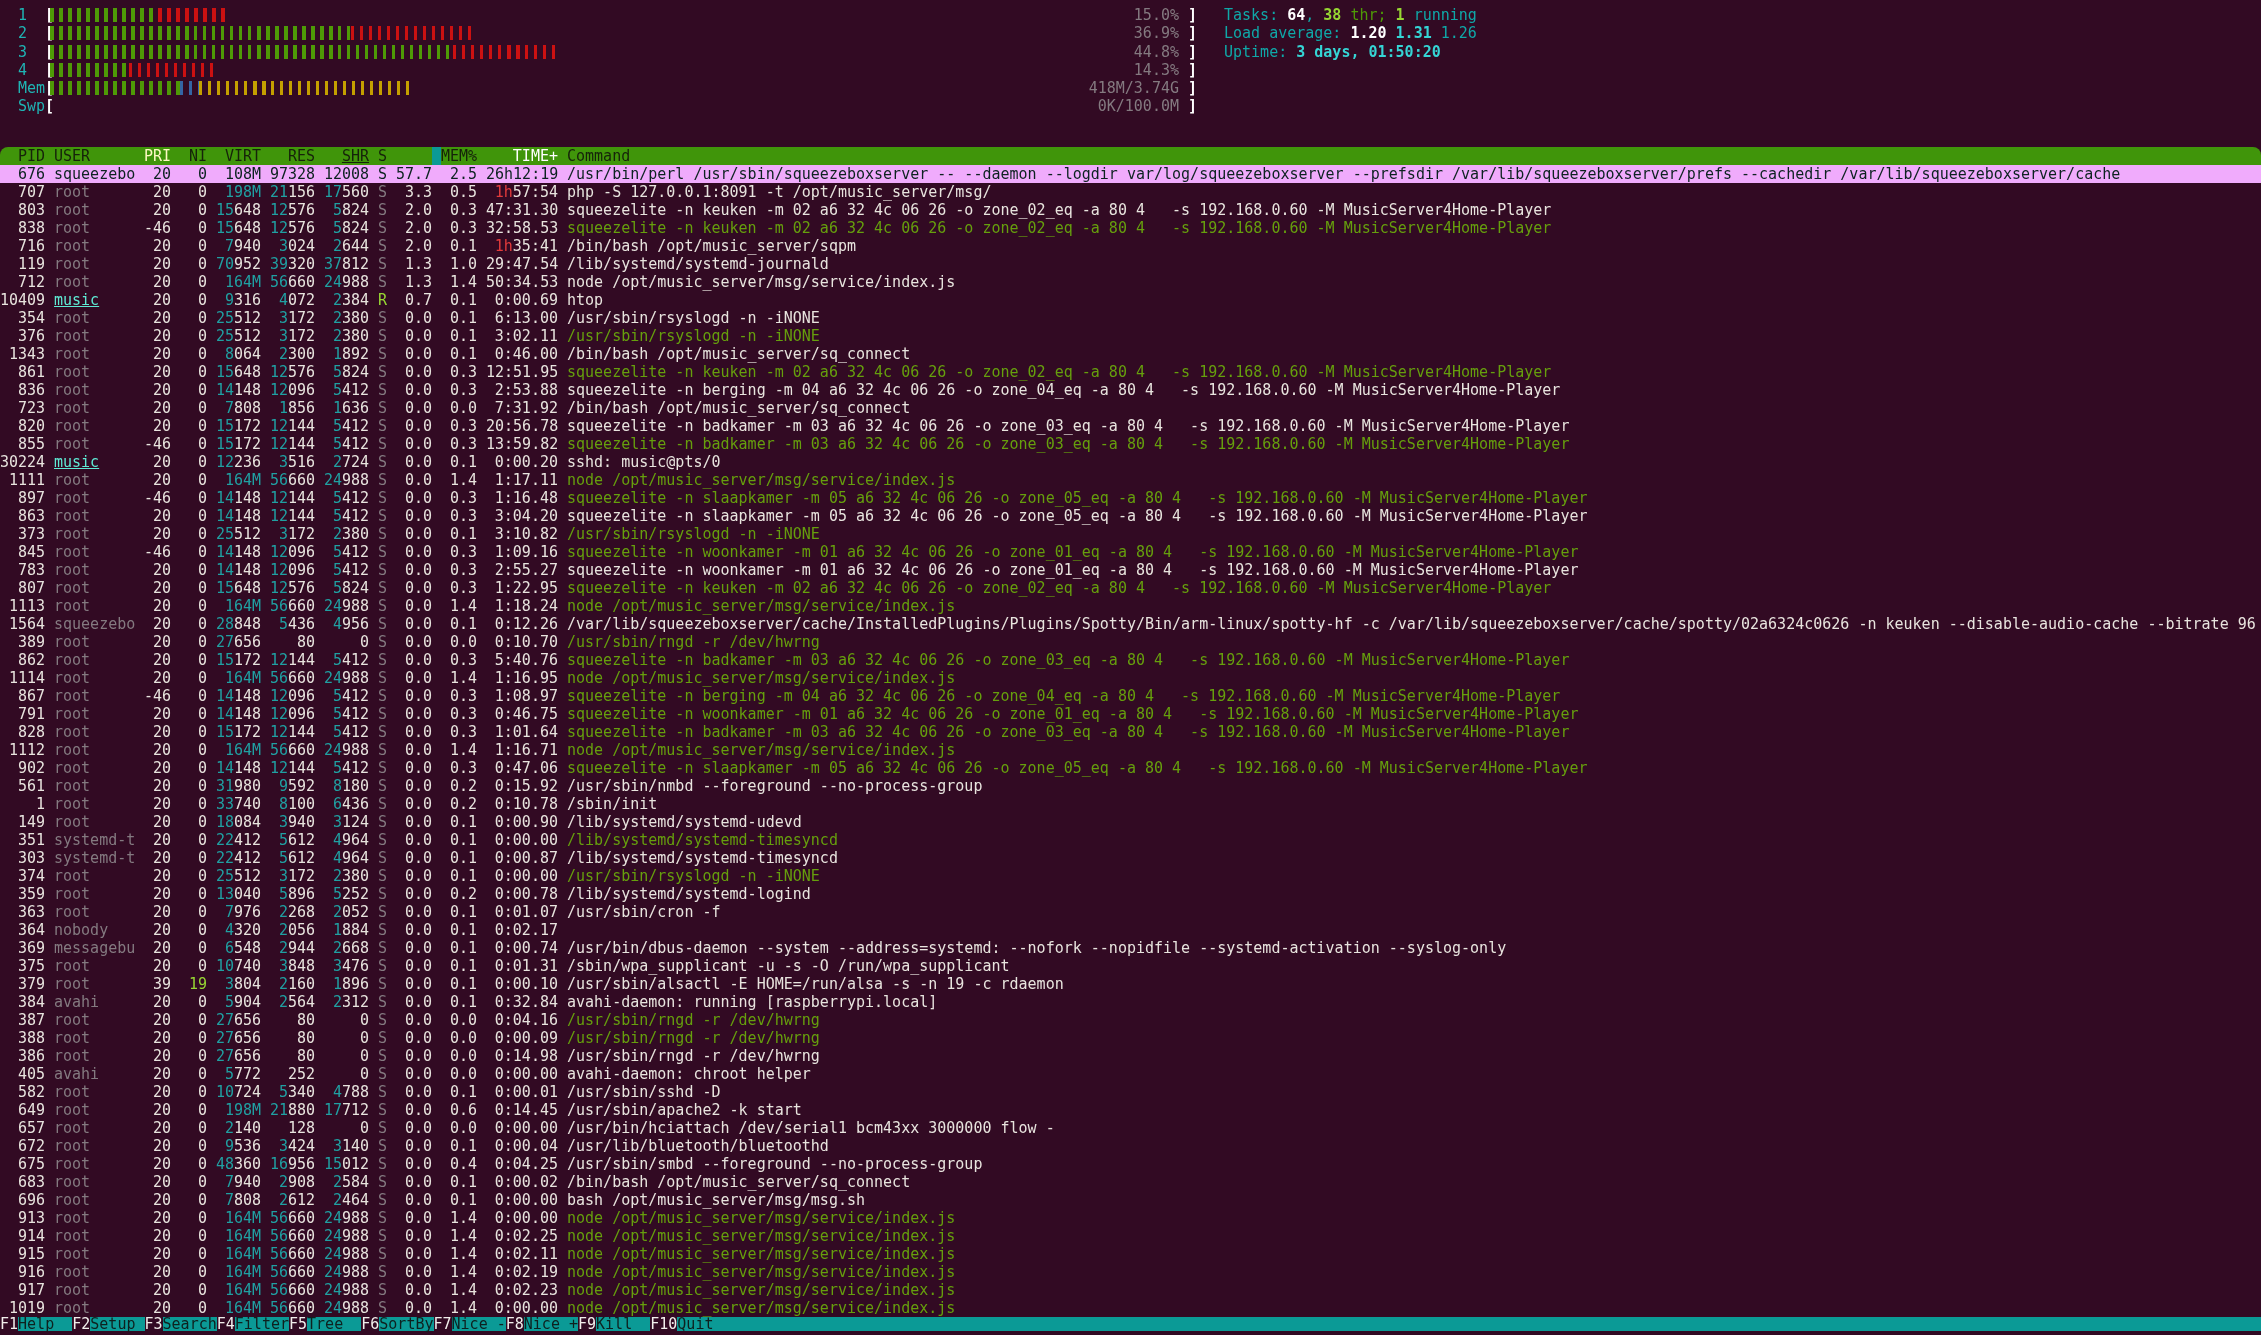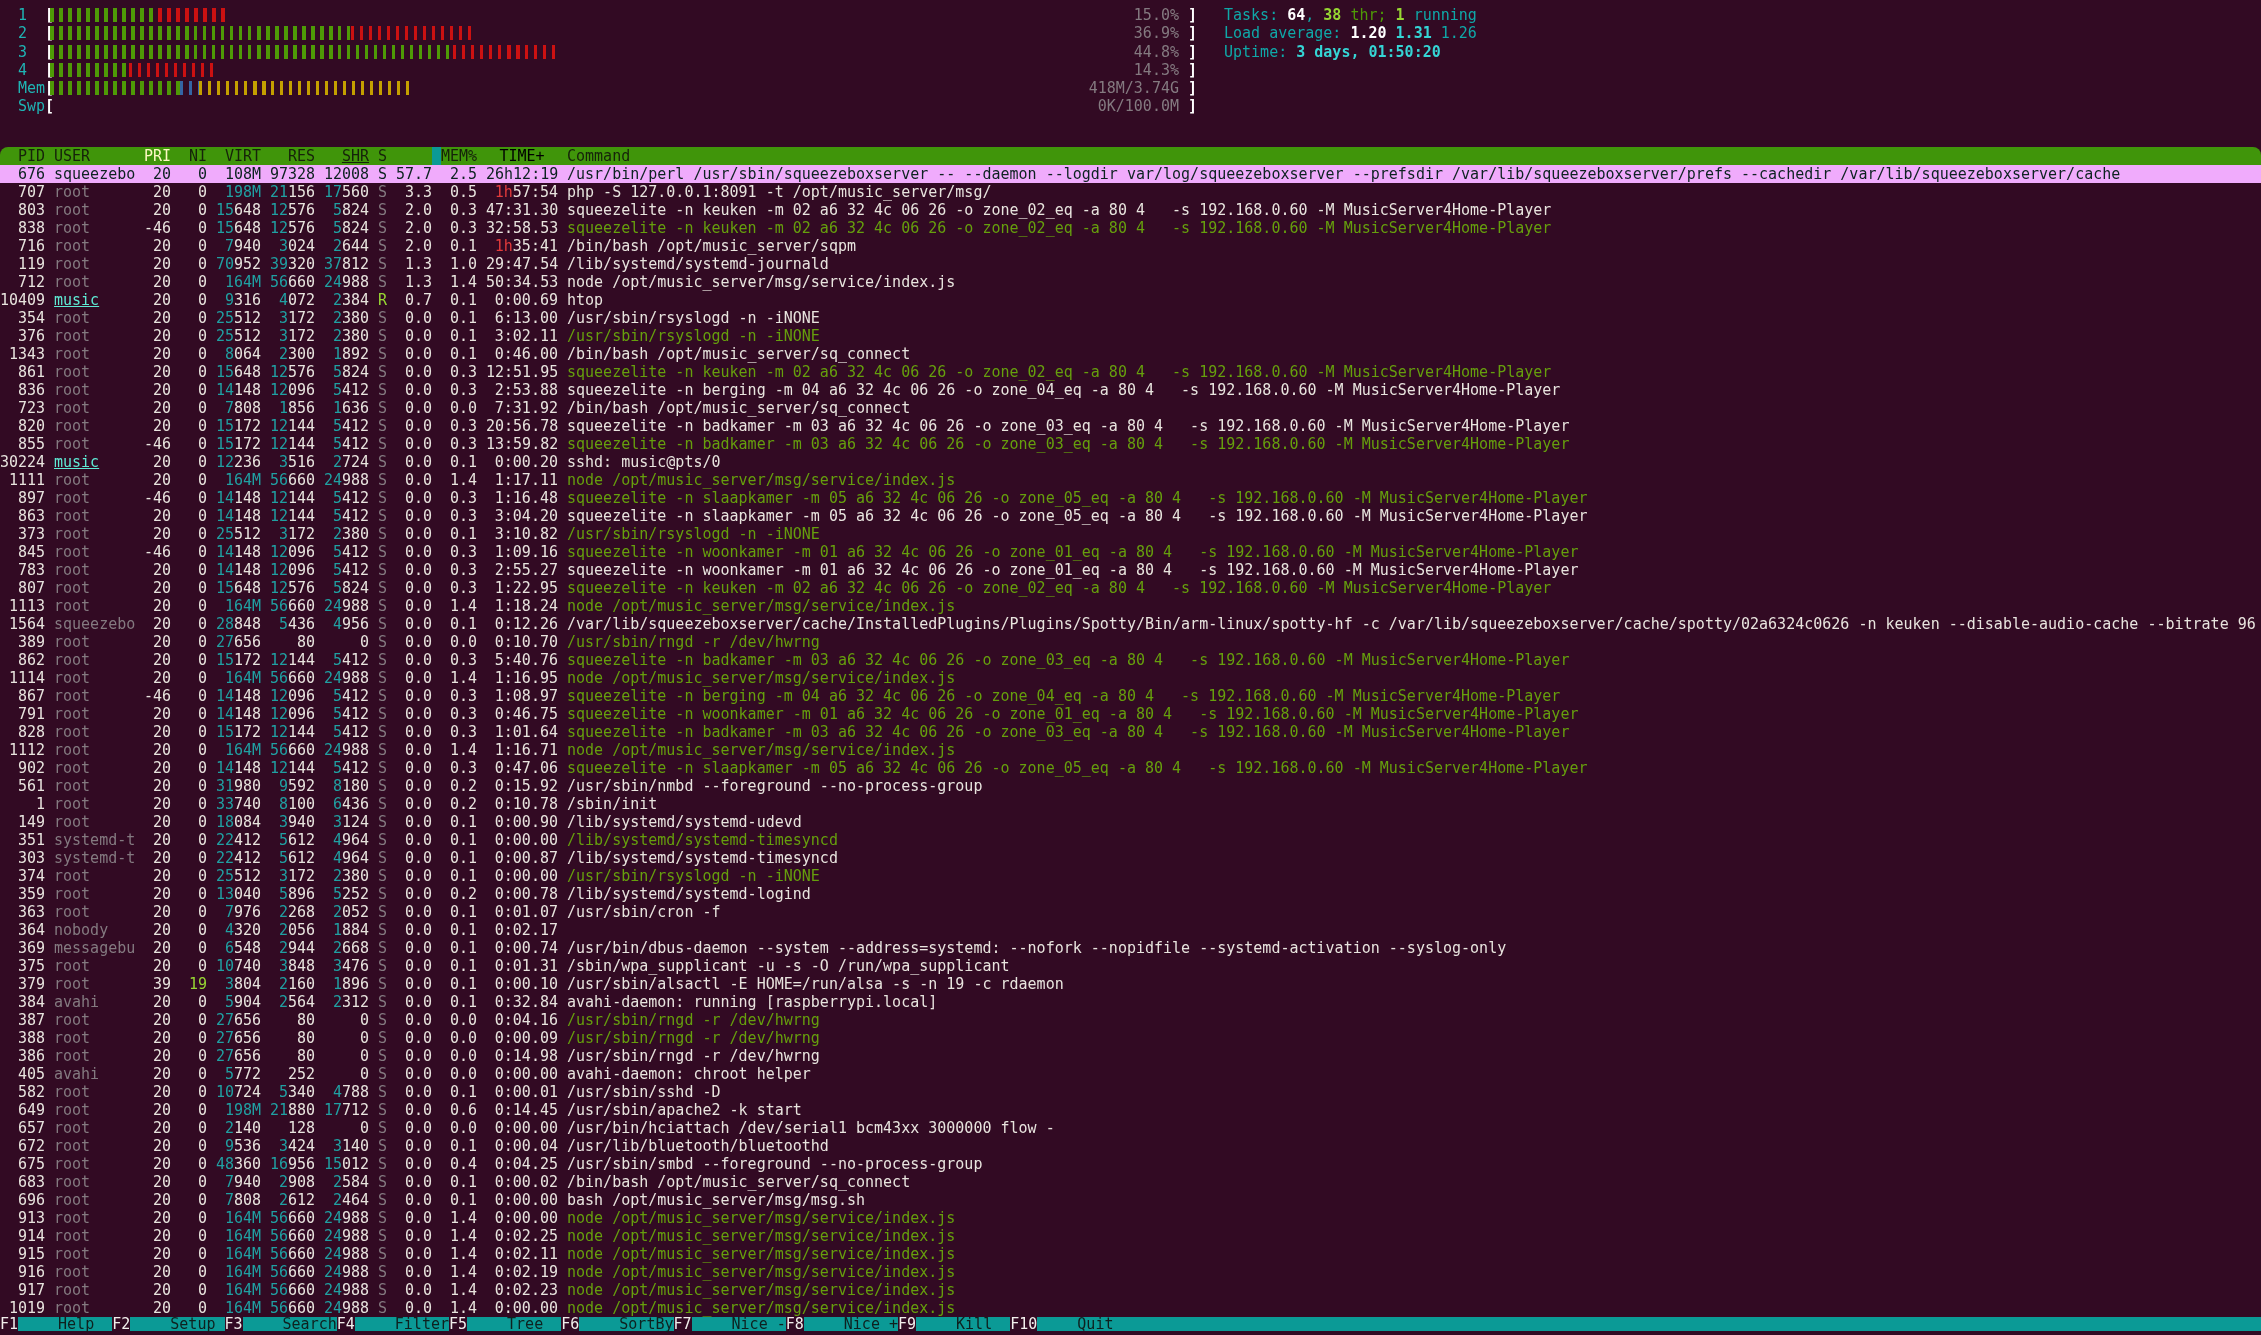--- a/index.html
+++ b/index.html
@@ -44,21 +44,21 @@
   .red{color:#e23b3b;}
   .tgreen{color:#669f0d;}
   .white{color:#e8e4de;}
   .musr{color:#5eead4;text-decoration:underline;}
   .sel{background:#f0abfc;}
   .sel span{color:#0c2220 !important;}
   
   #fbar{position:absolute;top:1317px;left:0;width:2261px;height:14px;line-height:14px;display:flex;font-size:15px;}
   #fbar span{display:inline-block;white-space:pre;height:14px;}
   .fkey{color:#f2efec;}
-  .flabel{background:#0b9a96;color:#0e211f;padding-left:40px;}
+  .flabel{background:#0b9a96;color:#0e211f;}
   .flabel.last{flex:1 1 auto;}
 </style>
 </head>
 <body>
 
 <div class="screen">
   <div id="meters">
       <div class="mline">
         <span class="mlabel">1</span>
         <span class="mbrak" style="left: 45px;">[</span>
@@ -113,21 +113,21 @@
       <span class="c-res" style="color: rgb(22, 35, 10);">RES</span>
       <span class="g"></span>
       <span class="c-shr" style="color: rgb(22, 35, 10); text-decoration: underline;">SHR</span>
       <span class="g"></span>
       <span class="c-s" style="color: rgb(22, 35, 10);">S</span>
       <span class="g"></span>
       <span class="c-cpu sortcol" style="color: rgb(22, 35, 10); margin-top: 36px;">CPU%</span>
       <span class="g sortcol"></span>
       <span class="c-mem" style="color: rgb(22, 35, 10);">MEM%</span>
       <span class="g"></span>
-      <span class="c-time" style="color: #000000; text-align: center;">TIME+</span>
+      <span class="c-time" style="color: #ffffff;">TIME+</span>
       <span class="g"></span>
       <span class="c-cmd" style="color: rgb(22, 35, 10);">Command</span>
     </div>
   <div id="rows">
       <div class="row sel">
         <span class="c-pid white">676</span>
         <span class="g"></span>
         <span class="c-user">squeezebo</span>
         <span class="g"></span>
         <span class="c-pri white">20</span>

